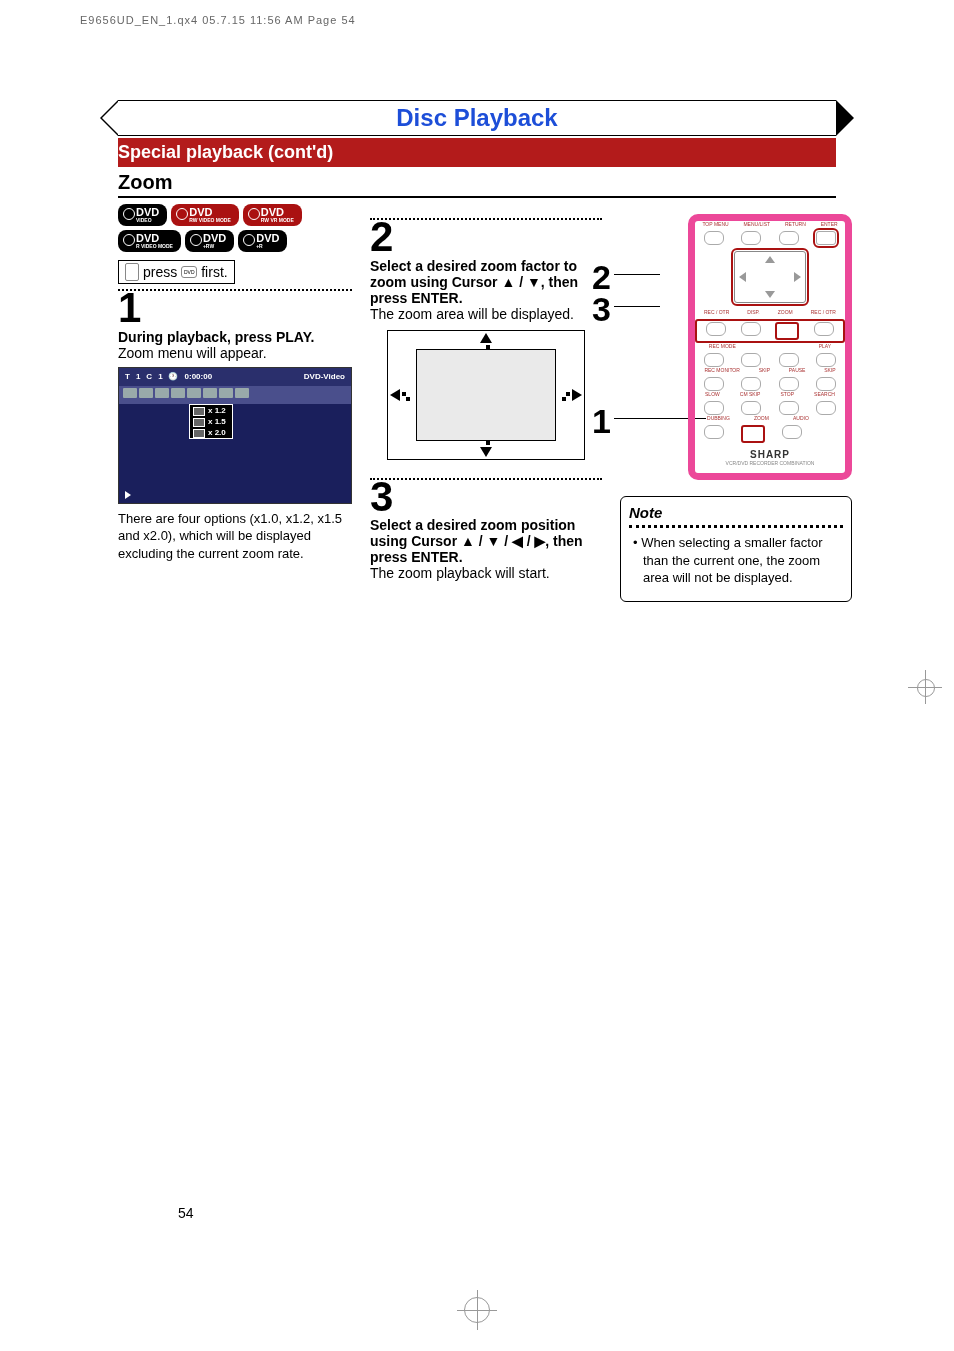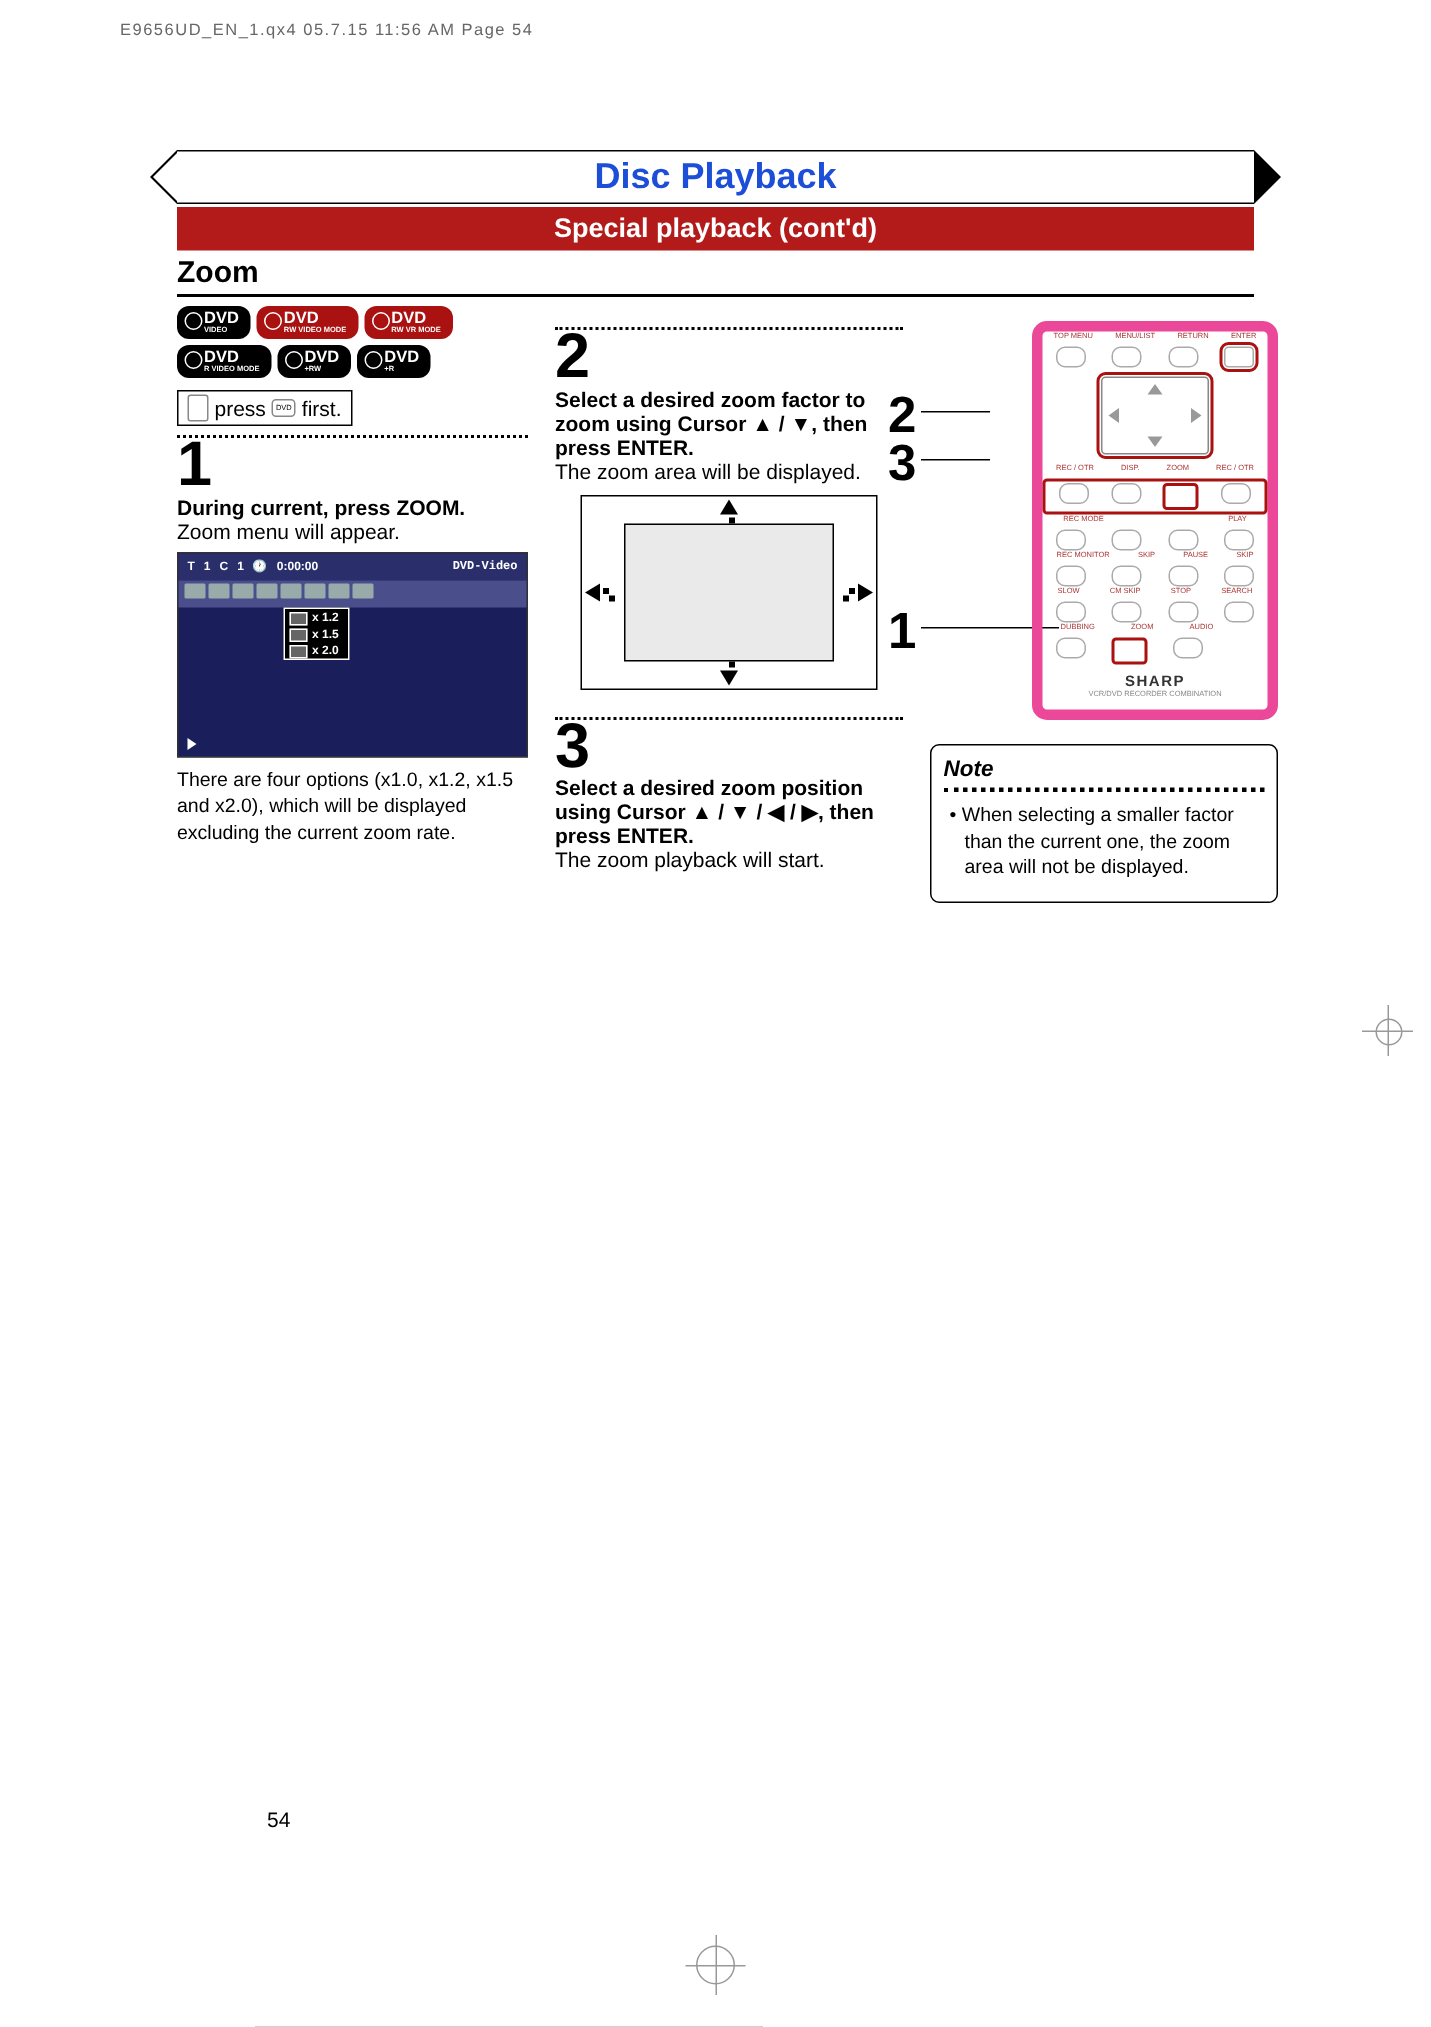--- a/index.html
+++ b/index.html
@@ -61,21 +61,20 @@
   .title-text {
     font-size: 24px;
     font-weight: bold;
     color: #1d4ed8;
   }
   .sub-banner {
     background: #b31b1b;
     color: #fff;
     font-size: 18px;
     font-weight: bold;
-    text-align: center;
     padding: 4px 0;
     margin-top: 2px;
   }
   .section-title {
     font-size: 20px;
     font-weight: bold;
     border-bottom: 2px solid #000;
     margin: 4px 0 6px 0;
     padding-bottom: 2px;
   }
@@ -126,21 +125,21 @@
     border:1px solid #333;
     position:relative;
     margin-top:6px;
   }
   .osd-top {
     position:absolute; top:0; left:0; right:0;
     height:18px; background:#2a2f6c;
     color:#fff; font-size:8px; font-weight:bold;
     display:flex; align-items:center; padding:0 6px; gap:6px;
   }
-  .osd-top .right { margin-left:auto;font-family:Liberation Mono, monospace; }
+  .osd-top .right { margin-left:auto; }
   .osd-icons {
     position:absolute; top:18px; left:0; right:0; height:14px;
     background:#4a4f8c; display:flex; gap:2px; padding:2px 4px;
   }
   .osd-icons .ic { width:14px; height:10px; background:#9aa; border-radius:1px; }
   .osd-zoom-list {
     position:absolute; top:36px; left:70px;
     background:#000; border:1px solid #fff;
     color:#fff; font-size:8px; font-weight:bold;
   }
@@ -286,21 +285,21 @@
 
         <div class="press-box">
           <span class="rc-icon"></span>
           <span>press</span>
           <span class="vcr-btn">DVD</span>
           <span> first.</span>
         </div>
 
         <div class="dotsep"></div>
         <div class="stepnum">1</div>
-        <div class="step-bold">During current, press ZOOM.</div>
+        <div class="step-bold">During playback, press PLAY.</div>
         <div class="step-text">Zoom menu will appear.</div>
 
         <div class="osd">
           <div class="osd-top">
             <span>T</span>
             <span>1</span>
             <span>C</span>
             <span>1</span>
             <span>🕐</span>
             <span>0:00:00</span>

